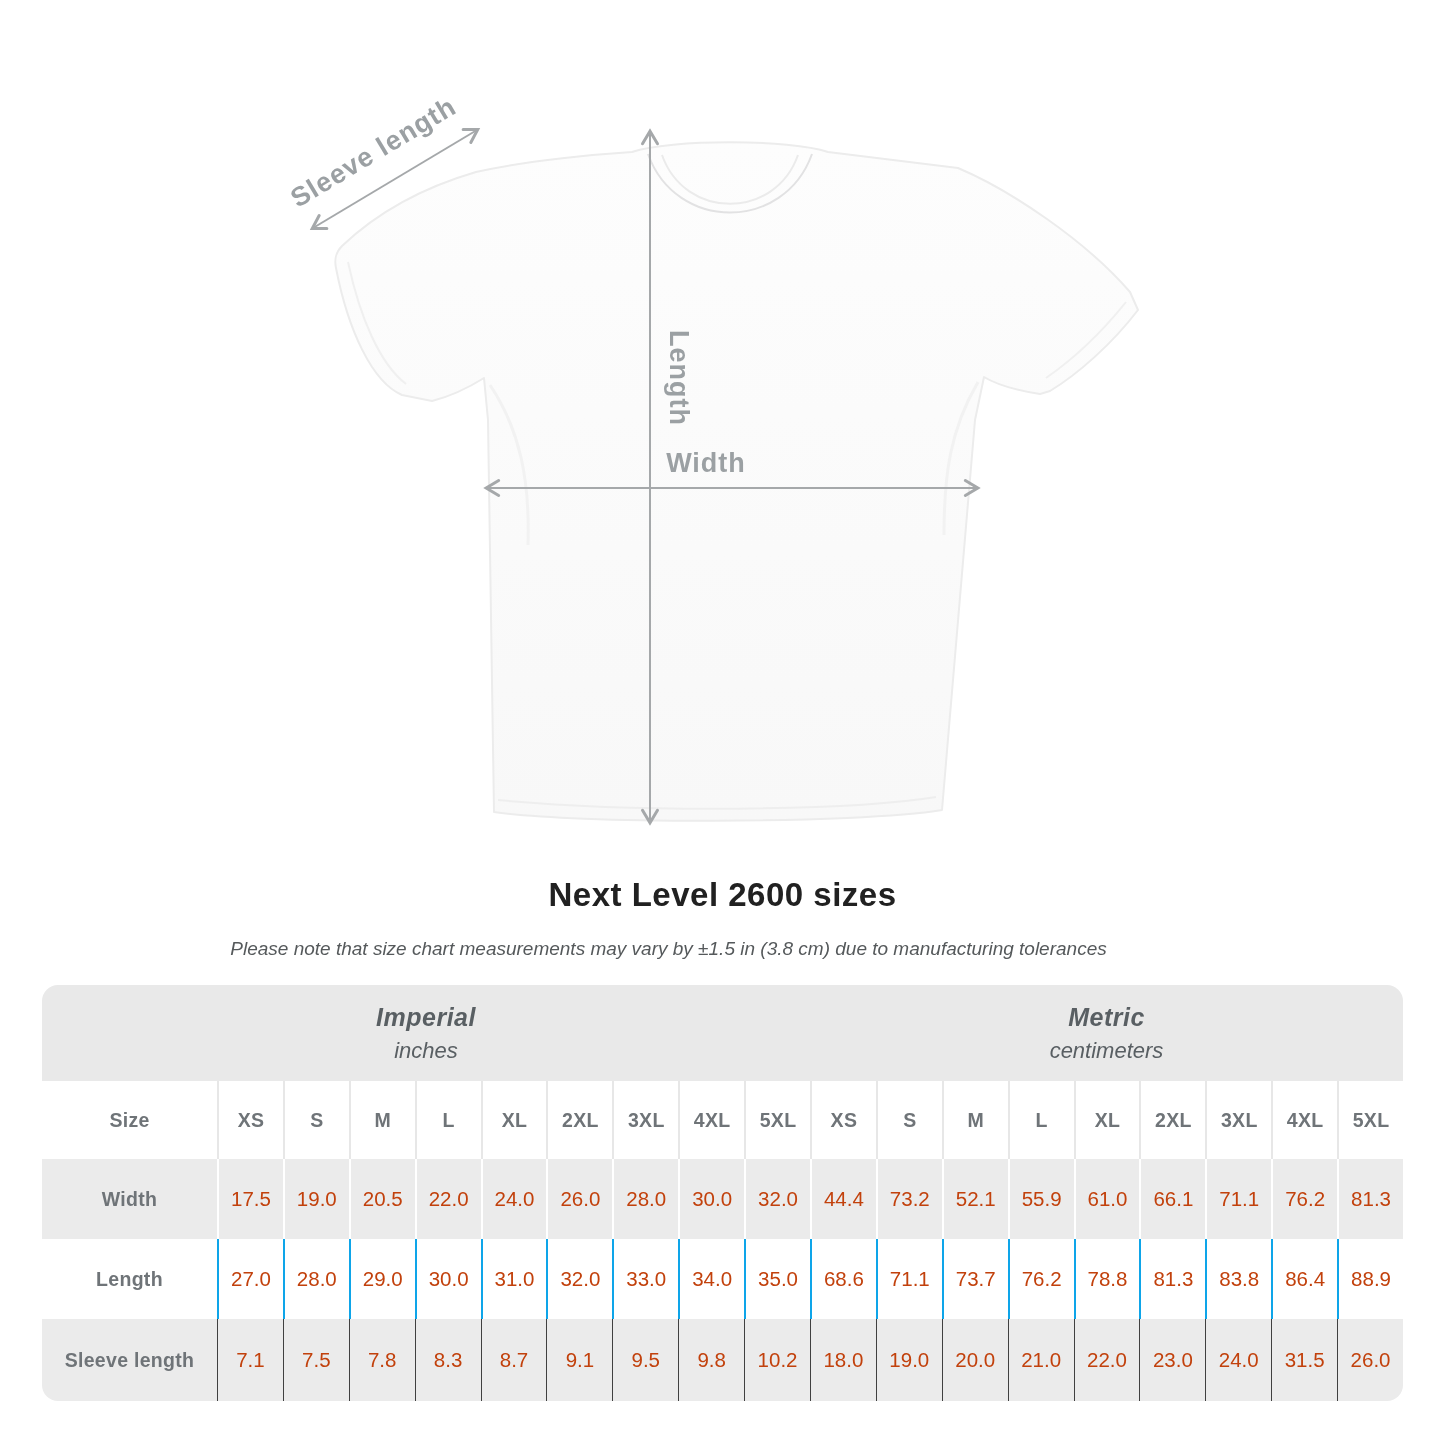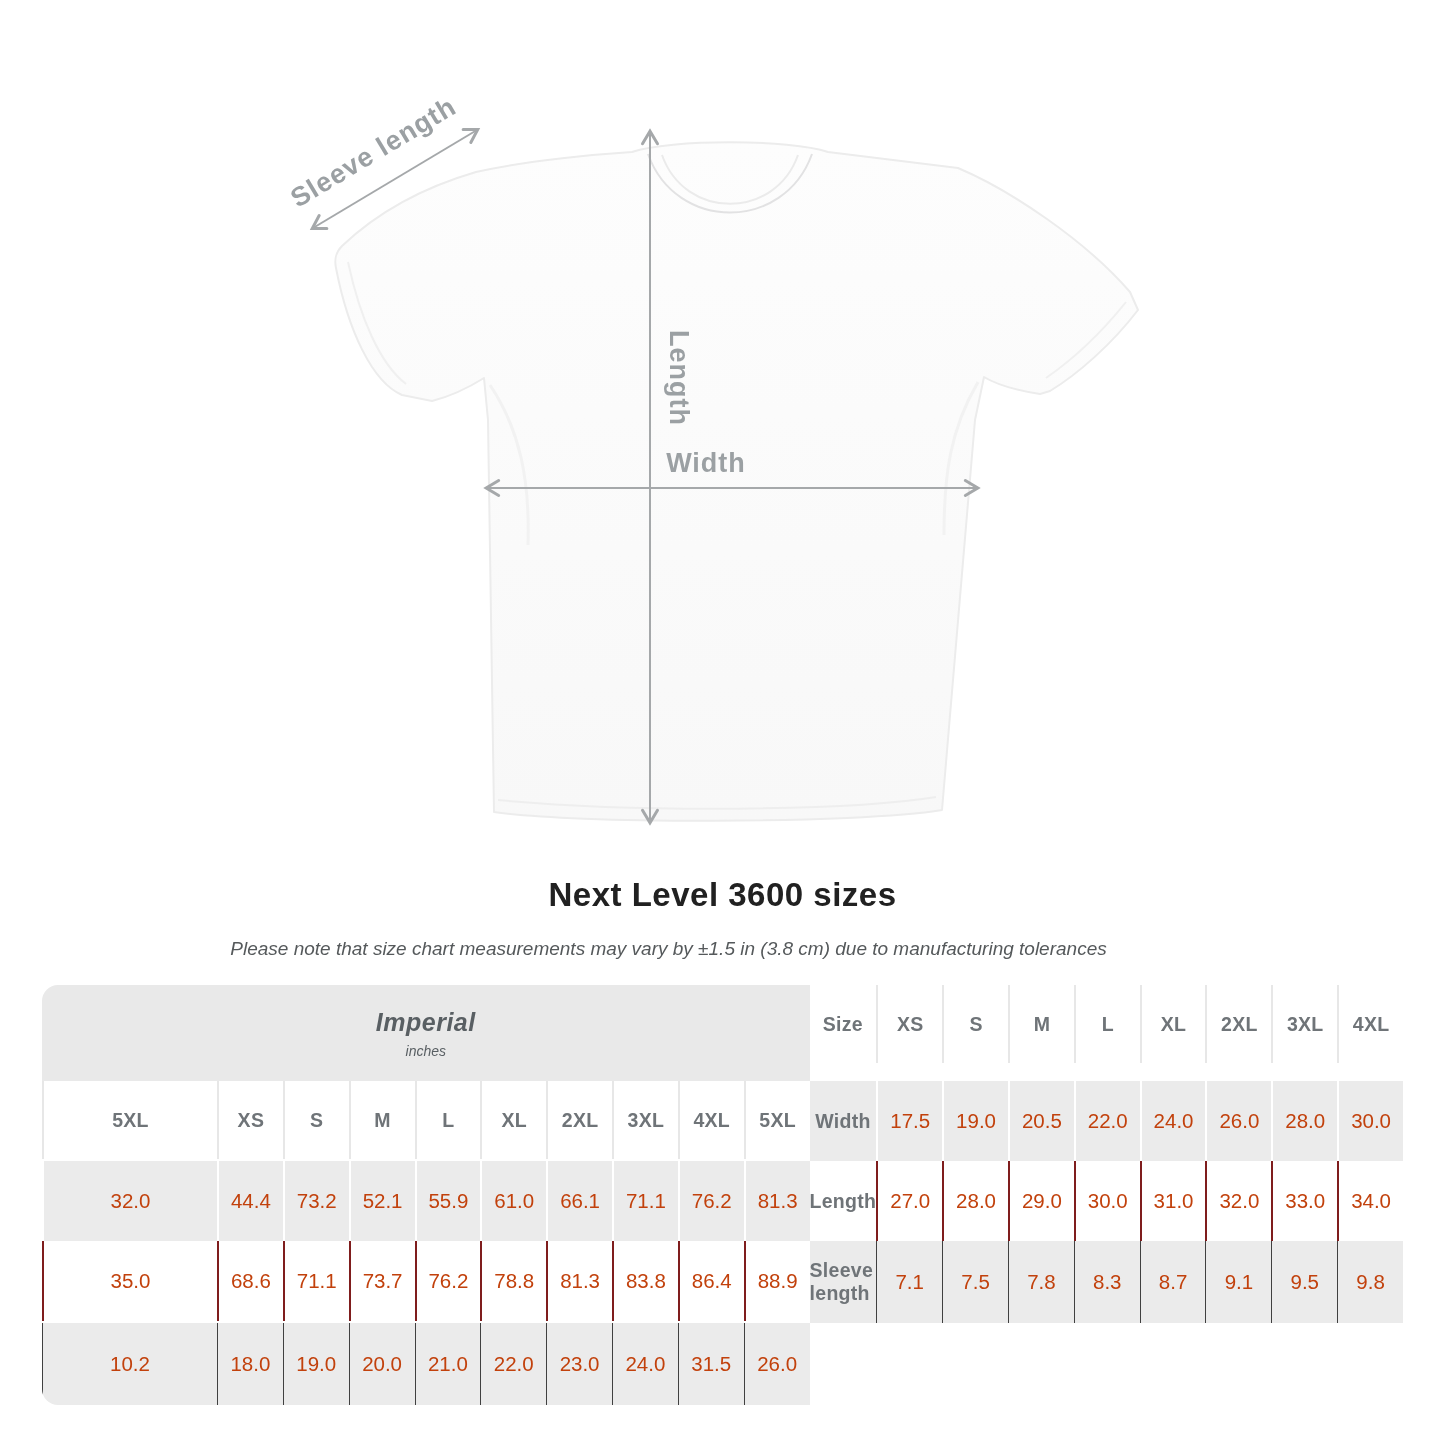--- a/index.html
+++ b/index.html
@@ -21,26 +21,26 @@
     position:absolute; left:42px; top:985px; width:1361px;
     display:grid; grid-template-columns:175px repeat(18, 1fr);
     border-radius:16px; overflow:hidden;
   }
   .c { display:flex; align-items:center; justify-content:center; }
   .gh {
     background:#e9e9e9; height:96px;
     display:flex; flex-direction:column; align-items:center; justify-content:center; gap:6px;
   }
   .gh .gname { font-size:25px; font-weight:bold; font-style:italic; color:#595f63; letter-spacing:0.5px; }
-  .gh .gunit { font-size:14px; font-style:italic; color:#595f63; }
+  .gh .gunit { font-size:22px; font-style:italic; color:#595f63; }
   .gh.imp { grid-column:1 / 11; }
   .gh.met { grid-column:11 / 20; }
   .r-size  { height:78px; background:#ffffff; border-left:2px solid #e7e7e7; }
   .r-w1    { height:80px; background:#ebebeb; border-left:2px solid #ffffff; }
-  .r-w2    { height:80px; background:#ffffff; border-left:2px solid #7f1d1d; }
+  .r-w2    { height:80px; background:#ffffff; border-left:2px solid #0ea5e9; }
   .r-w3    { height:82px; background:#ebebeb; border-left:1px solid #404040; }
   .fc { border-left:none !important; }
   .hdr { font-size:19.5px; font-weight:bold; color:#6f7478; letter-spacing:0.3px; }
   .val { font-size:20.5px; color:#c2410c; }
 </style>
 </head>
 <body>
 
 <div class="page">
 
@@ -92,28 +92,32 @@
       <line x1="487" y1="488" x2="977" y2="488" marker-start="url(#arr)" marker-end="url(#arr)"></line>
     </g>
 
     <g fill="#9ba0a3" font-family="Liberation Sans, sans-serif" font-size="27" font-weight="bold" letter-spacing="1">
       <text text-anchor="middle" transform="translate(378,160) rotate(-31)">Sleeve length</text>
       <text text-anchor="middle" transform="translate(670,378) rotate(90)">Length</text>
       <text text-anchor="middle" x="706" y="472">Width</text>
     </g>
   </svg>
 
-  <div class="title">Next Level 3600 sizes</div>
+  <div class="title">Next Level 2600 sizes</div>
   <div class="subtitle">Please note that size chart measurements may vary by ±1.5 in (3.8 cm) due to manufacturing tolerances</div>
 
   <div class="size-table">
 
     <div class="gh imp">
       <div class="gname">Imperial</div>
       <div class="gunit">inches</div>
+    </div>
+    <div class="gh met">
+      <div class="gname">Metric</div>
+      <div class="gunit">centimeters</div>
     </div>
 
     <div class="c r-size hdr fc">Size</div>
     <div class="c r-size hdr">XS</div>
     <div class="c r-size hdr">S</div>
     <div class="c r-size hdr">M</div>
     <div class="c r-size hdr">L</div>
     <div class="c r-size hdr">XL</div>
     <div class="c r-size hdr">2XL</div>
     <div class="c r-size hdr">3XL</div>

